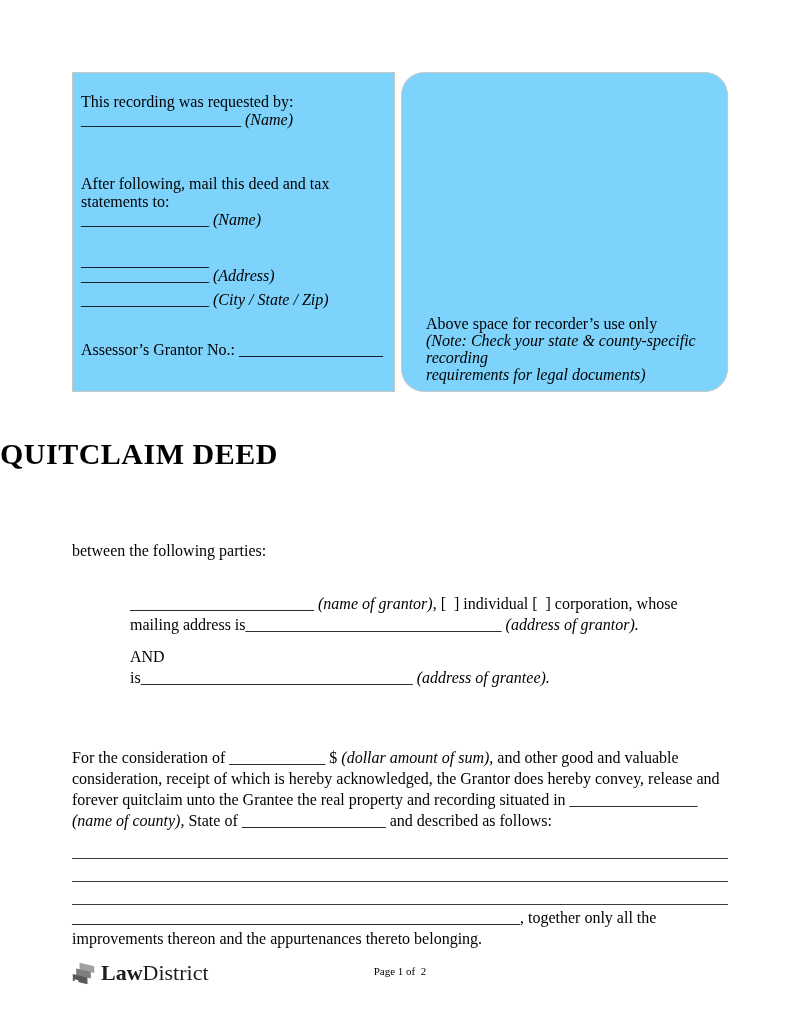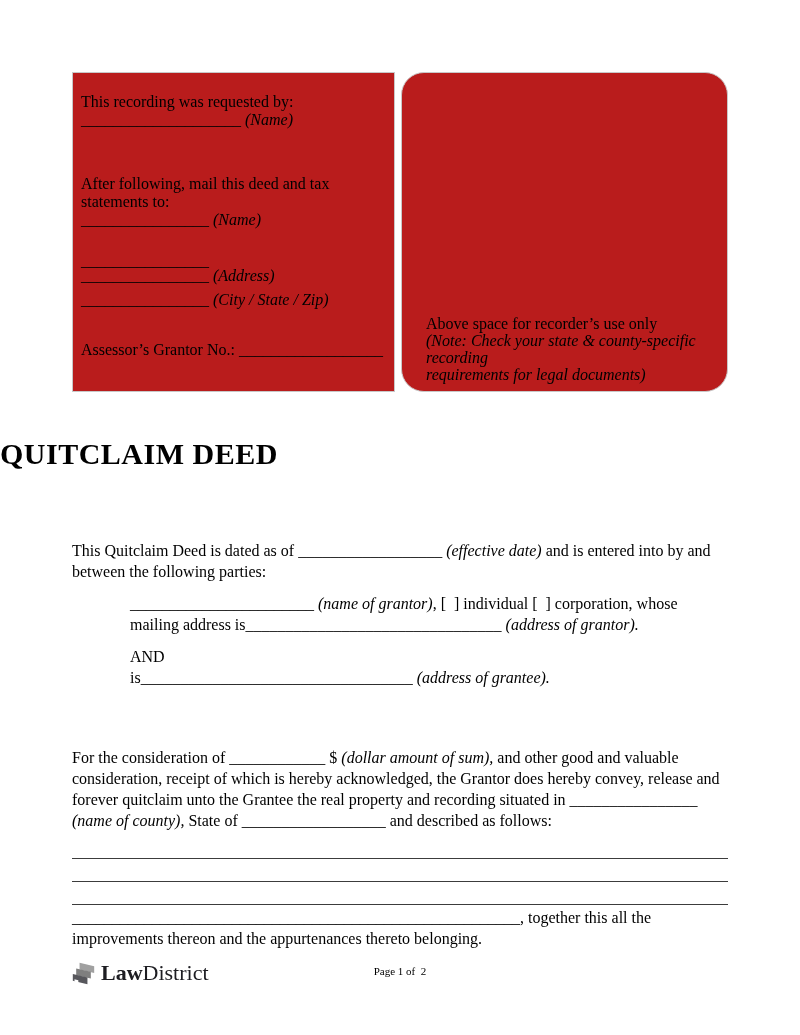--- a/index.html
+++ b/index.html
@@ -21,21 +21,21 @@
   .boxes {
     position: absolute;
     left: 72px; top: 72px;
     width: 656px; height: 320px;
     display: flex; gap: 6px;
     box-sizing: border-box;
   }
   .boxL, .boxR {
     border: 1px solid #c8c8c8;
     box-sizing: border-box;
-    background: #b91c1c;
+    background: #7dd3fc;
   }
   .boxL { width: 323px; padding: 20px 6px 0 8px; }
   .boxL .tline { line-height: 18px; }
   .blk-mail    { margin-top: 46px; }
   .blk-addr    { margin-top: 24px; }
   .blk-addr .tline { line-height: 15px; }
   .blk-city    { margin-top: 8px; }
   .blk-parcel  { margin-top: 32px; }
   .boxR {
     flex: 1;
@@ -117,21 +117,20 @@
           <div class="tline"><span>Above space for recorder’s use only</span></div>
           <div class="tline"><span class="it">(Note: Check your state &amp; county-specific recording</span></div>
           <div class="tline"><span class="it">requirements for legal documents)</span></div>
         </div>
     </div>
   </div>
 
   <div class="doc-title">QUITCLAIM DEED</div>
 
   <div class="para-intro">
-      <div class="tline"><span>This Quitclaim Deed is dated as of </span><span>__________________ </span><span class="it">(effective date)</span><span> and is entered into by and</span></div>
       <div class="tline"><span>between the following parties:</span></div>
     </div>
 
   <div class="para-grantor">
       <div class="tline"><span>_______________________ </span><span class="it">(name of grantor)</span><span>, [  ] individual [  ] corporation, whose</span></div>
       <div class="tline"><span>mailing address is________________________________ </span><span class="it">(address of grantor).</span></div>
     </div>
 
   <div class="para-and">AND</div>
 
@@ -144,21 +143,21 @@
       <div class="tline"><span>consideration, receipt of which is hereby acknowledged, the Grantor does hereby convey, release and</span></div>
       <div class="tline"><span>forever quitclaim unto the Grantee the real property and recording situated in ________________</span></div>
       <div class="tline"><span class="it">(name of county),</span><span> State of __________________ and described as follows:</span></div>
     </div>
 
   <div class="desc">
     <div class="rule"></div>
     <div class="rule"></div>
     <div class="rule"></div>
     <div class="desc-tail">
-        <div class="tline"><span>________________________________________________________</span><span>, together this all the</span></div>
+        <div class="tline"><span>________________________________________________________</span><span>, together only all the</span></div>
         <div class="tline"><span>improvements thereon and the appurtenances thereto belonging.</span></div>
       </div>
   </div>
 
   <div class="brand">
     <span class="icon">
       <svg viewBox="0 0 24 24" width="27" height="27" aria-hidden="true">
         <path d="M8.5 2.5 L21.5 5.5 L21.5 11.5 L8.5 8.5 Z" fill="#a0a0a0"></path>
         <path d="M5.5 7.5 L18.5 10.5 L18.5 16.5 L5.5 13.5 Z" fill="#7f7f7f"></path>
         <path d="M2.5 12.5 L15.5 15.5 L15.5 21.5 L2.5 18.5 Z" fill="#57575c"></path>

